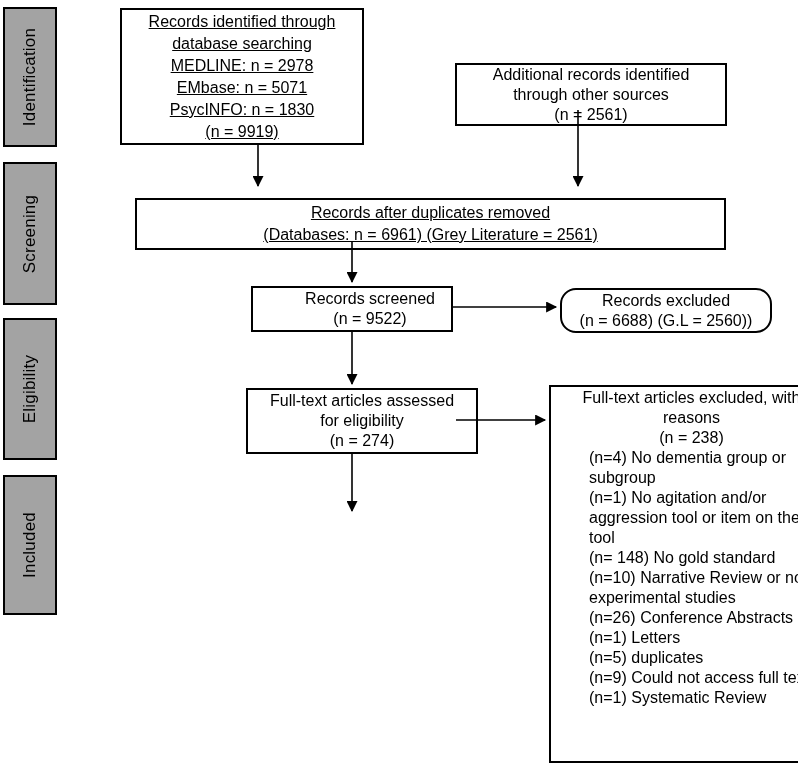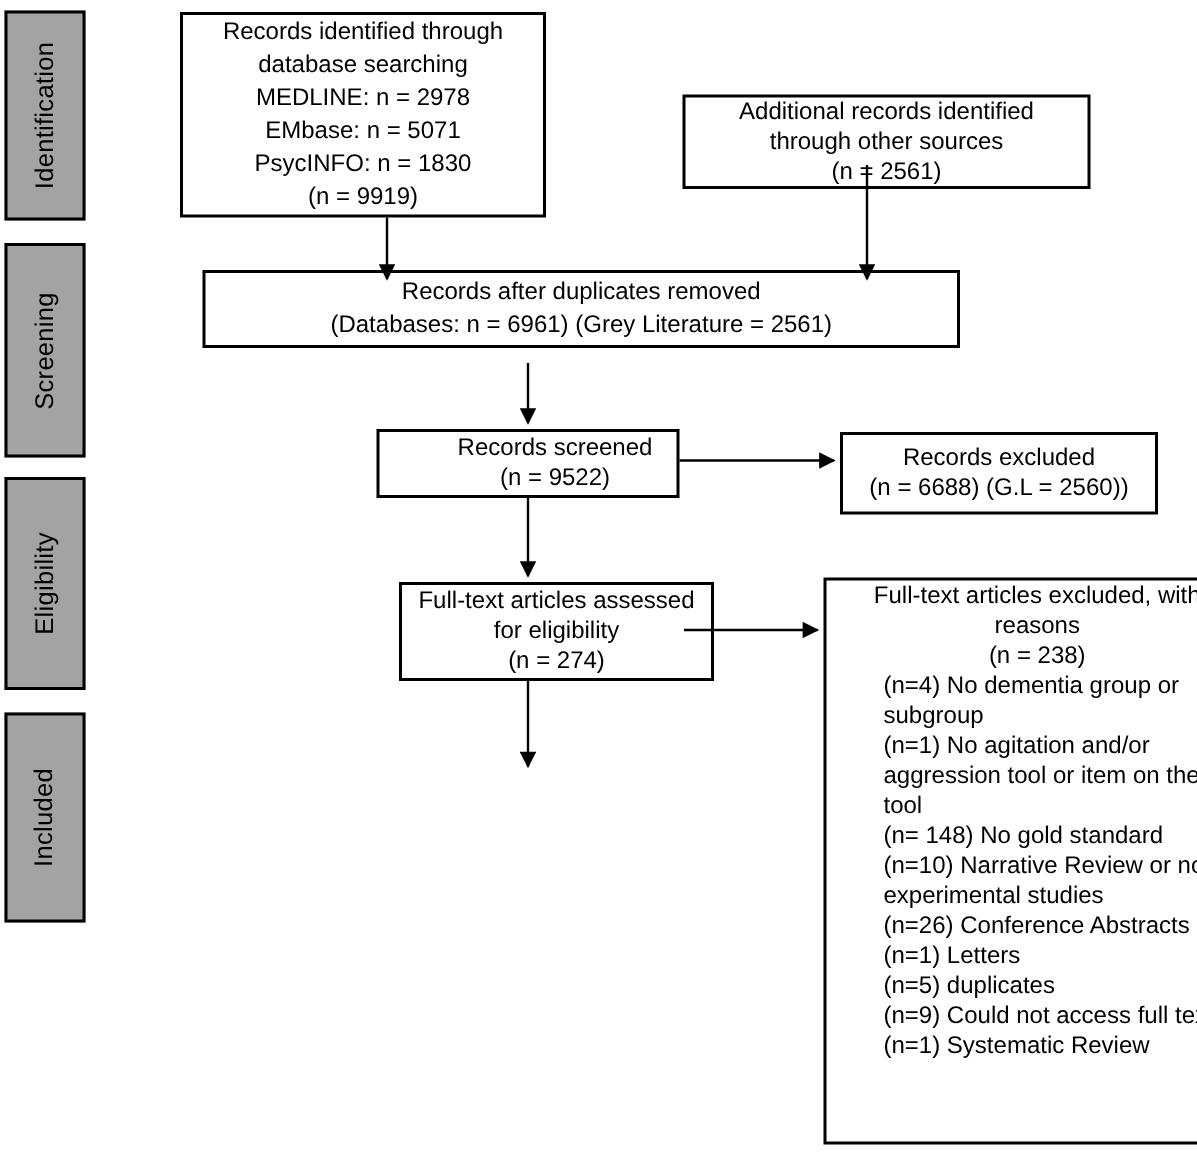--- a/index.html
+++ b/index.html
@@ -33,21 +33,21 @@
   .box{
     position:absolute;
     background:var(--bg);
     border:2px solid var(--border);
     box-sizing:border-box;
     display:flex;align-items:center;justify-content:center;
     text-align:center;
     font-size:16px;line-height:20px;
   }
   .box .txt{white-space:pre-line;}
-  .lh22{line-height:22px;}
+  .lh22{line-height:22px;text-decoration:underline;}
   #fulltext-excluded-box{
     display:block;
     text-align:left;
     padding:1px 1px 0 2px;
     line-height:20px;
   }
   #fulltext-excluded-box .hdr{
     text-align:center;white-space:pre-line;
   }
   #fulltext-excluded-box .reason{text-align:left;margin-left:36px;}
@@ -80,36 +80,36 @@
 PsycINFO: n = 1830
 (n = 9919)</span>
   </div>
 
   <div class="box" style="left:455px;top:63px;width:272px;height:63px;">
     <span class="txt">Additional records identified
 through other sources
 (n = 2561)</span>
   </div>
 
-  <div class="box lh22" style="left:135px;top:180px;width:505px;height:52px;">
+  <div class="box lh22" style="left:135px;top:198px;width:591px;height:52px;">
     <span class="txt">Records after duplicates removed
 (Databases: n = 6961) (Grey Literature = 2561)</span>
   </div>
 
   <div class="box" style="left:251px;top:286px;width:202px;height:46px;padding-left:36px;">
     <span class="txt">Records screened
 (n = 9522)</span>
   </div>
 
-  <div class="box" style="left:560px;top:288px;width:212px;height:55px;">
+  <div class="box" style="left:560px;top:288px;width:212px;height:45px;border-radius:16px;">
     <span class="txt">Records excluded
 (n = 6688) (G.L = 2560))</span>
   </div>
 
-  <div class="box" style="left:246px;top:388px;width:210px;height:66px;margin-left:20px;">
+  <div class="box" style="left:246px;top:388px;width:232px;height:66px;">
     <span class="txt">Full-text articles assessed
 for eligibility
 (n = 274)</span>
   </div>
 
   <div class="box" id="fulltext-excluded-box" style="left:549px;top:385px;width:284px;height:378px;">
     <div class="hdr">Full-text articles excluded, with
 reasons
 (n = 238)</div>
     <div class="reason">(n=4) No dementia group or subgroup</div>

